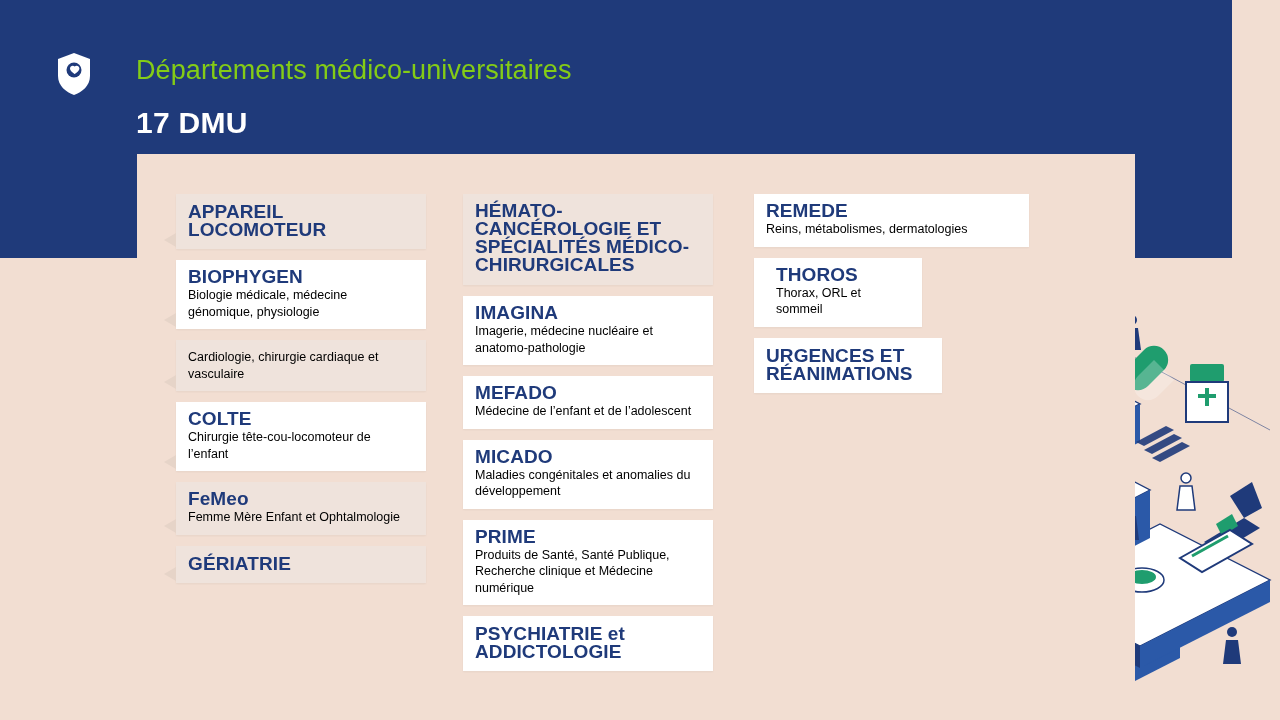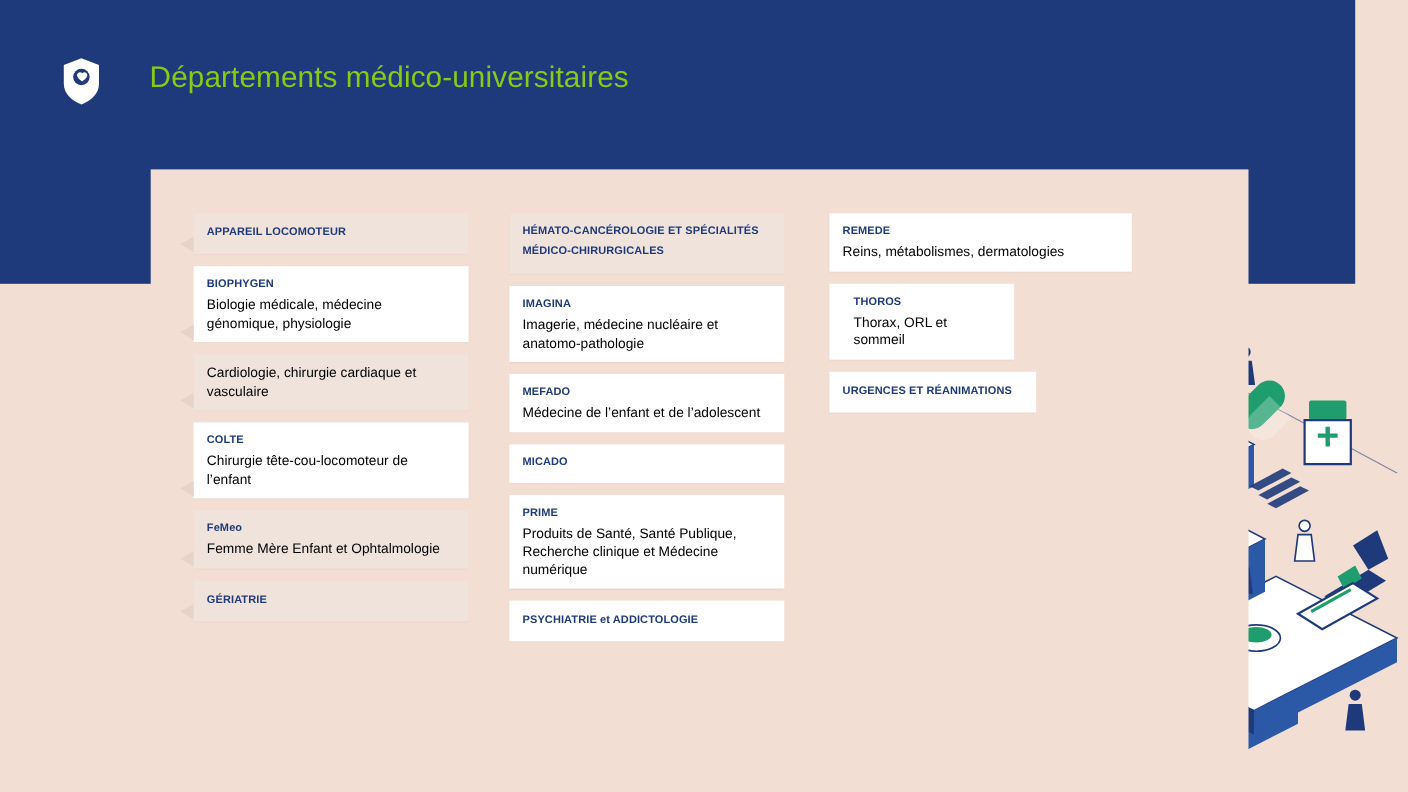--- a/index.html
+++ b/index.html
@@ -69,21 +69,21 @@
   
   .card {
     position: relative;
     background: #ffffff;
     padding: 8px 12px 9px 12px;
     margin-bottom: 10px;
     box-shadow: 0 1px 2px rgba(0,0,0,0.05);
   }
   .card.tint { background: #efe3dc; }
   .card .name {
-    font-size: 10px;
+    font-size: 19px;
     font-weight: bold;
     color: #1f3a7a;
     line-height: 18px;
     letter-spacing: 0.1px;
   }
   .card .desc {
     font-size: 12.5px;
     color: #000000;
     line-height: 16.5px;
     margin-top: 1px;
@@ -122,20 +122,21 @@
 <div id="slide">
 
   <div class="header">
     <svg class="header-logo" viewBox="0 0 36 44">
       <path d="M18 1 L34 7 V24 C34 34 26 40 18 43 C10 40 2 34 2 24 V7 Z" fill="#ffffff"></path>
       <circle cx="18" cy="18" r="7.5" fill="#1f3a7a"></circle>
       <path d="M14 16.5 c0-1.6 1.3-2.8 2.8-2.8 c0.7 0 1.4 0.3 1.9 0.8 c0.5-0.5 1.2-0.8 1.9-0.8 c1.5 0 2.8 1.2 2.8 2.8 c0 2.6-4.7 5.6-4.7 5.6 S14 19.1 14 16.5 z" fill="#ffffff"></path>
     </svg>
     <div class="header-text">
       <div class="header-title">Départements médico-universitaires</div>
+      <div class="header-subtitle">17 DMU</div>
     </div>
   </div>
 
   <svg class="illustration" viewBox="0 0 480 460">
 
     <g stroke="#1f3a7a" stroke-width="1" fill="none" opacity="0.55">
       <path d="M10 370 L200 460"></path>
       <path d="M40 300 L230 200"></path>
       <path d="M330 95 L470 170"></path>
       <path d="M290 420 L470 330"></path>
@@ -321,20 +322,21 @@
       <div class="card">
         <div class="name">IMAGINA</div>
         <div class="desc">Imagerie, médecine nucléaire et anatomo-pathologie</div>
       </div>
       <div class="card">
         <div class="name">MEFADO</div>
         <div class="desc">Médecine de l’enfant et de l’adolescent</div>
       </div>
       <div class="card">
         <div class="name">MICADO</div>
+        <div class="desc">Maladies congénitales et anomalies du développement</div>
       </div>
       <div class="card">
         <div class="name">PRIME</div>
         <div class="desc">Produits de Santé, Santé Publique, Recherche clinique et Médecine numérique</div>
       </div>
       <div class="card" style="padding-top:9px;padding-bottom:10px;">
         <div class="name">PSYCHIATRIE et ADDICTOLOGIE</div>
       </div>
     </div>
 

